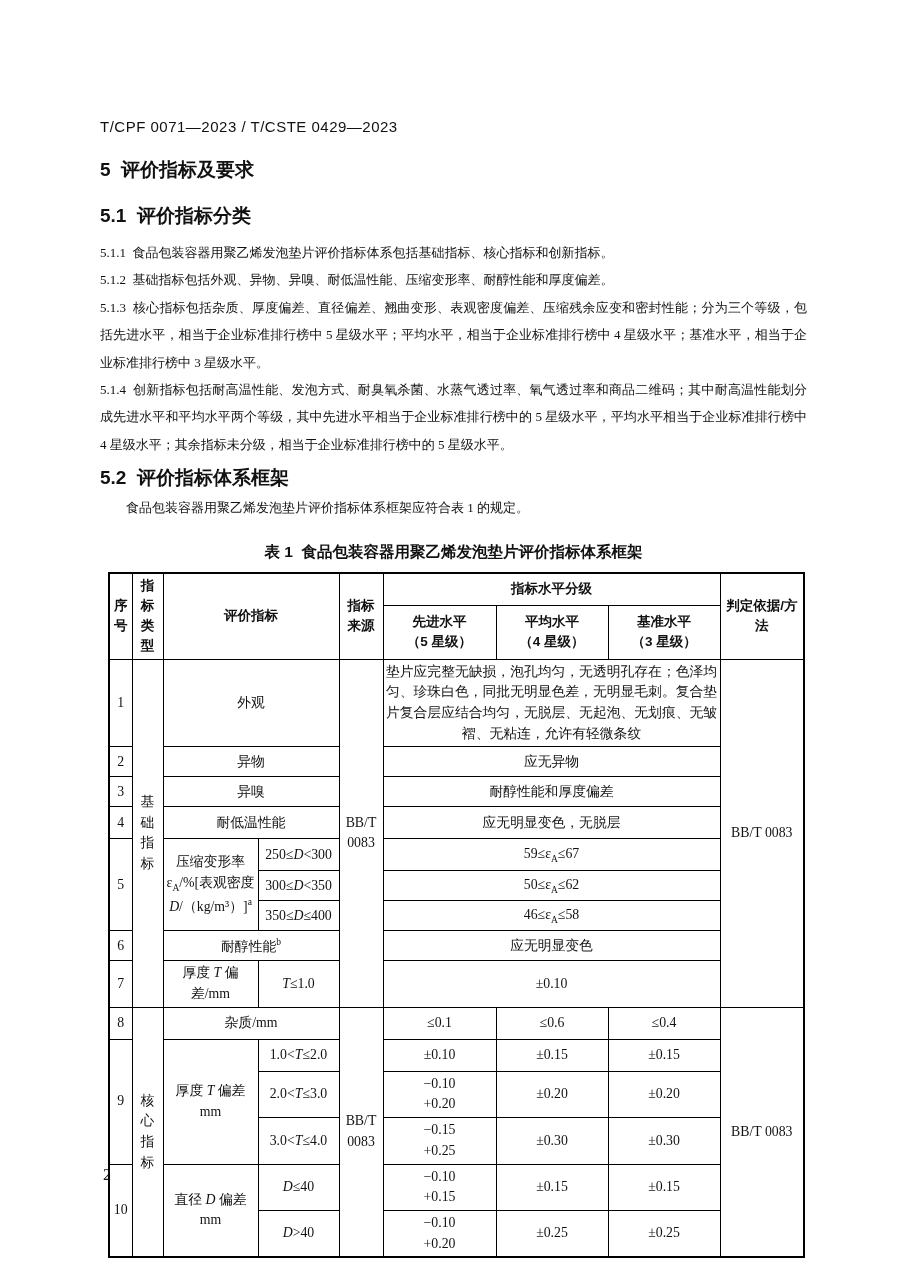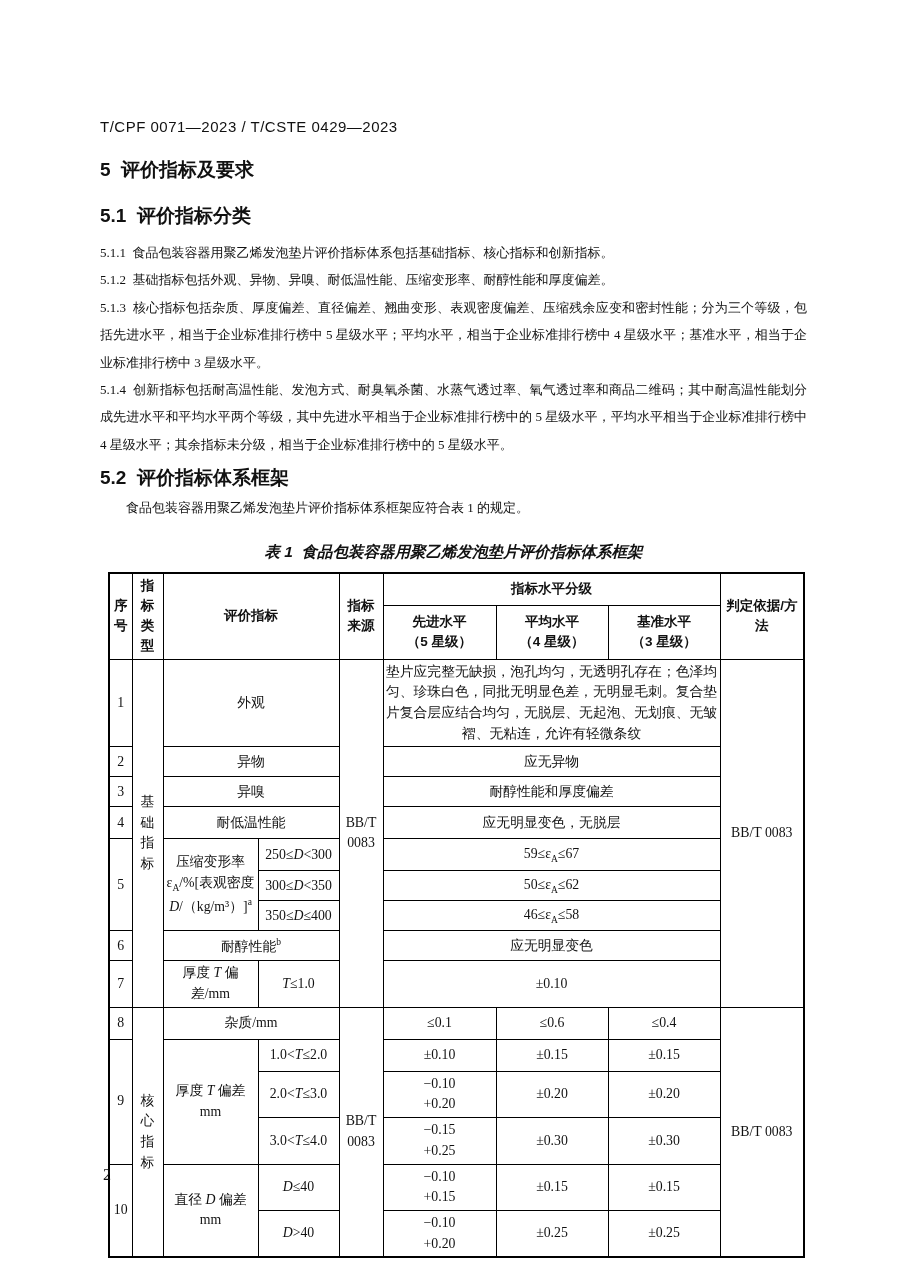--- a/index.html
+++ b/index.html
@@ -43,21 +43,20 @@
     white-space: pre-wrap;
   }
   .intro { text-indent: 2em; }
   .tbl-caption {
     font-family: "Liberation Sans", "DejaVu Sans", sans-serif;
     font-weight: bold;
     font-size: 15.5px;
     text-align: center;
     margin: 20px 0 9px 0;
     white-space: pre-wrap;
-    font-style: italic;
   }
   table.framework {
     border-collapse: collapse;
     table-layout: fixed;
     width: 695px;
     margin-left: 8px;
   }
   table.framework th, table.framework td {
     border: 1.6px solid #000;
     text-align: center;

